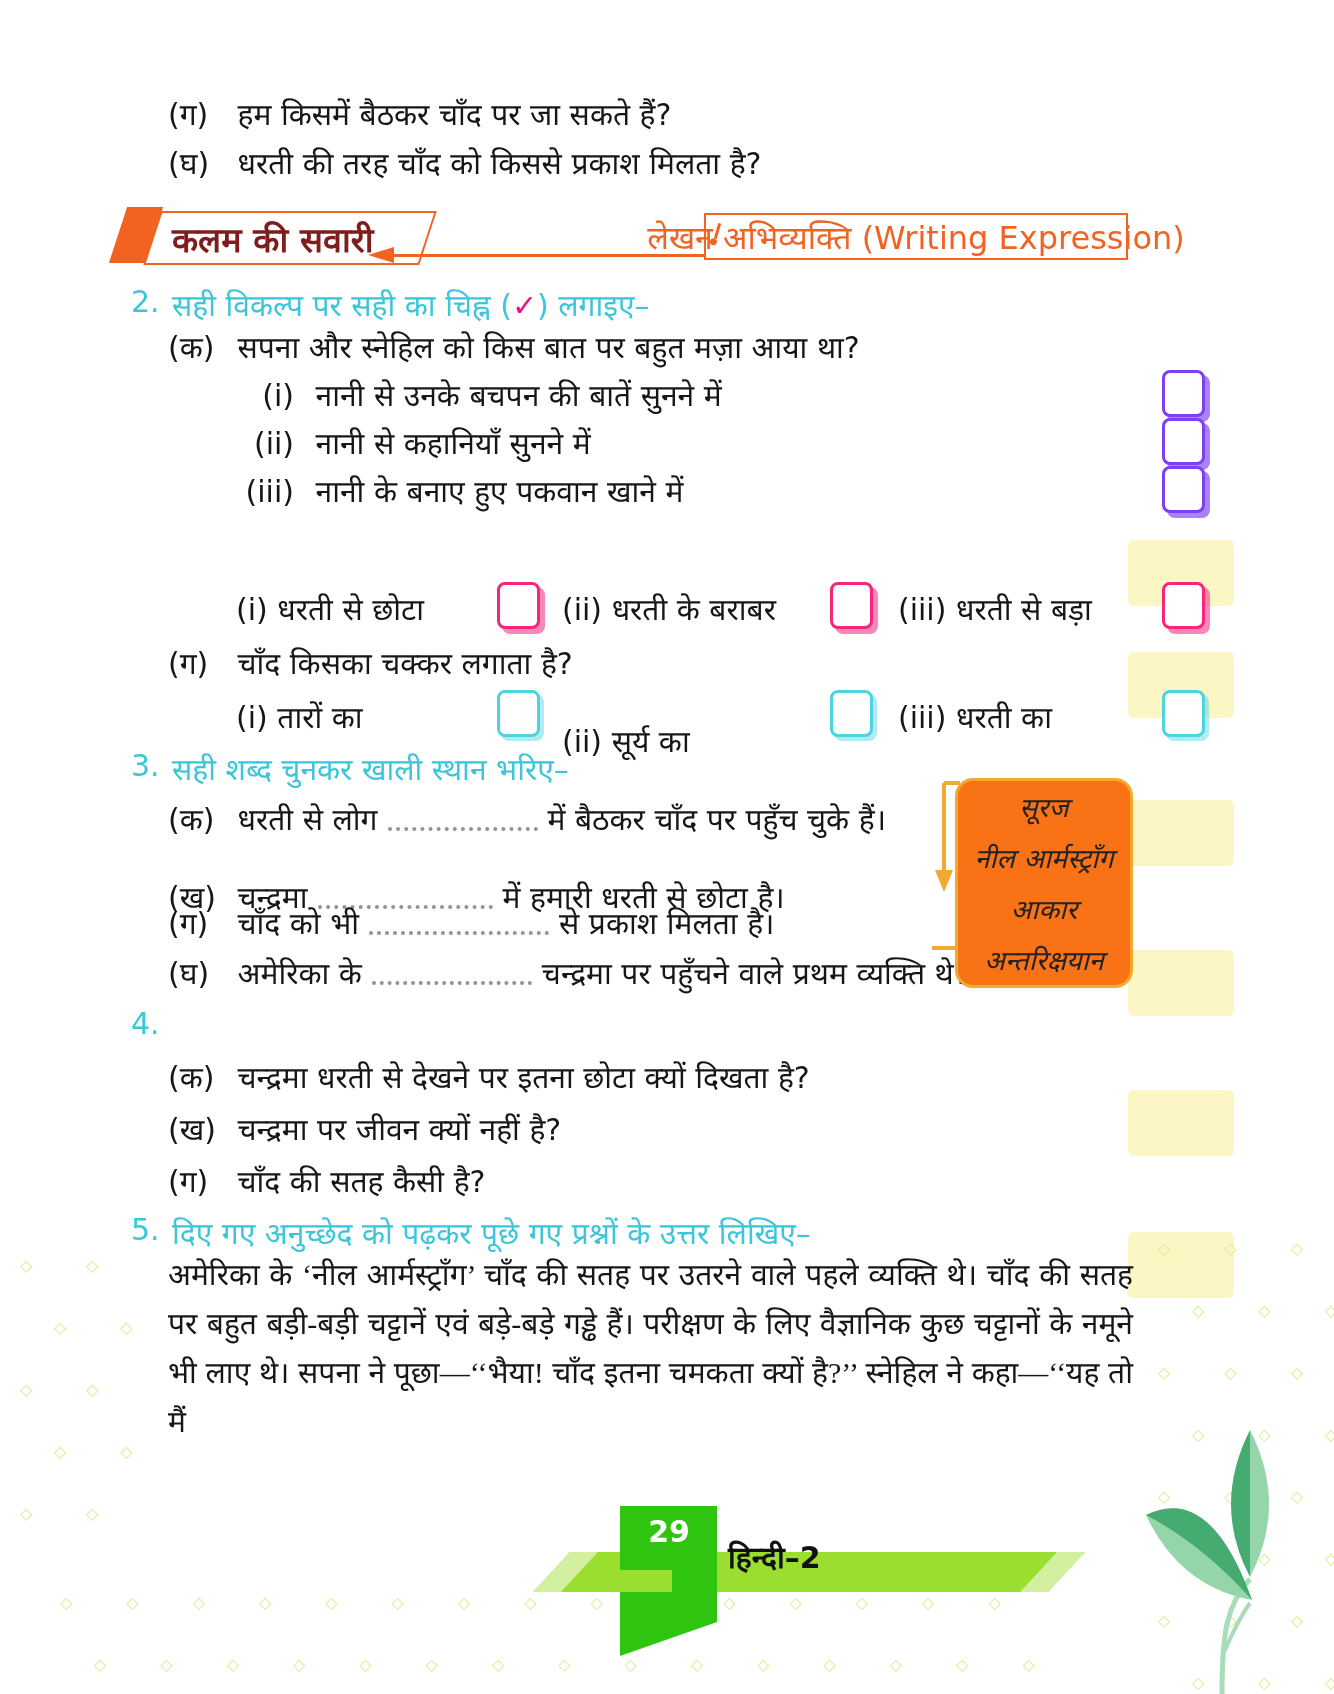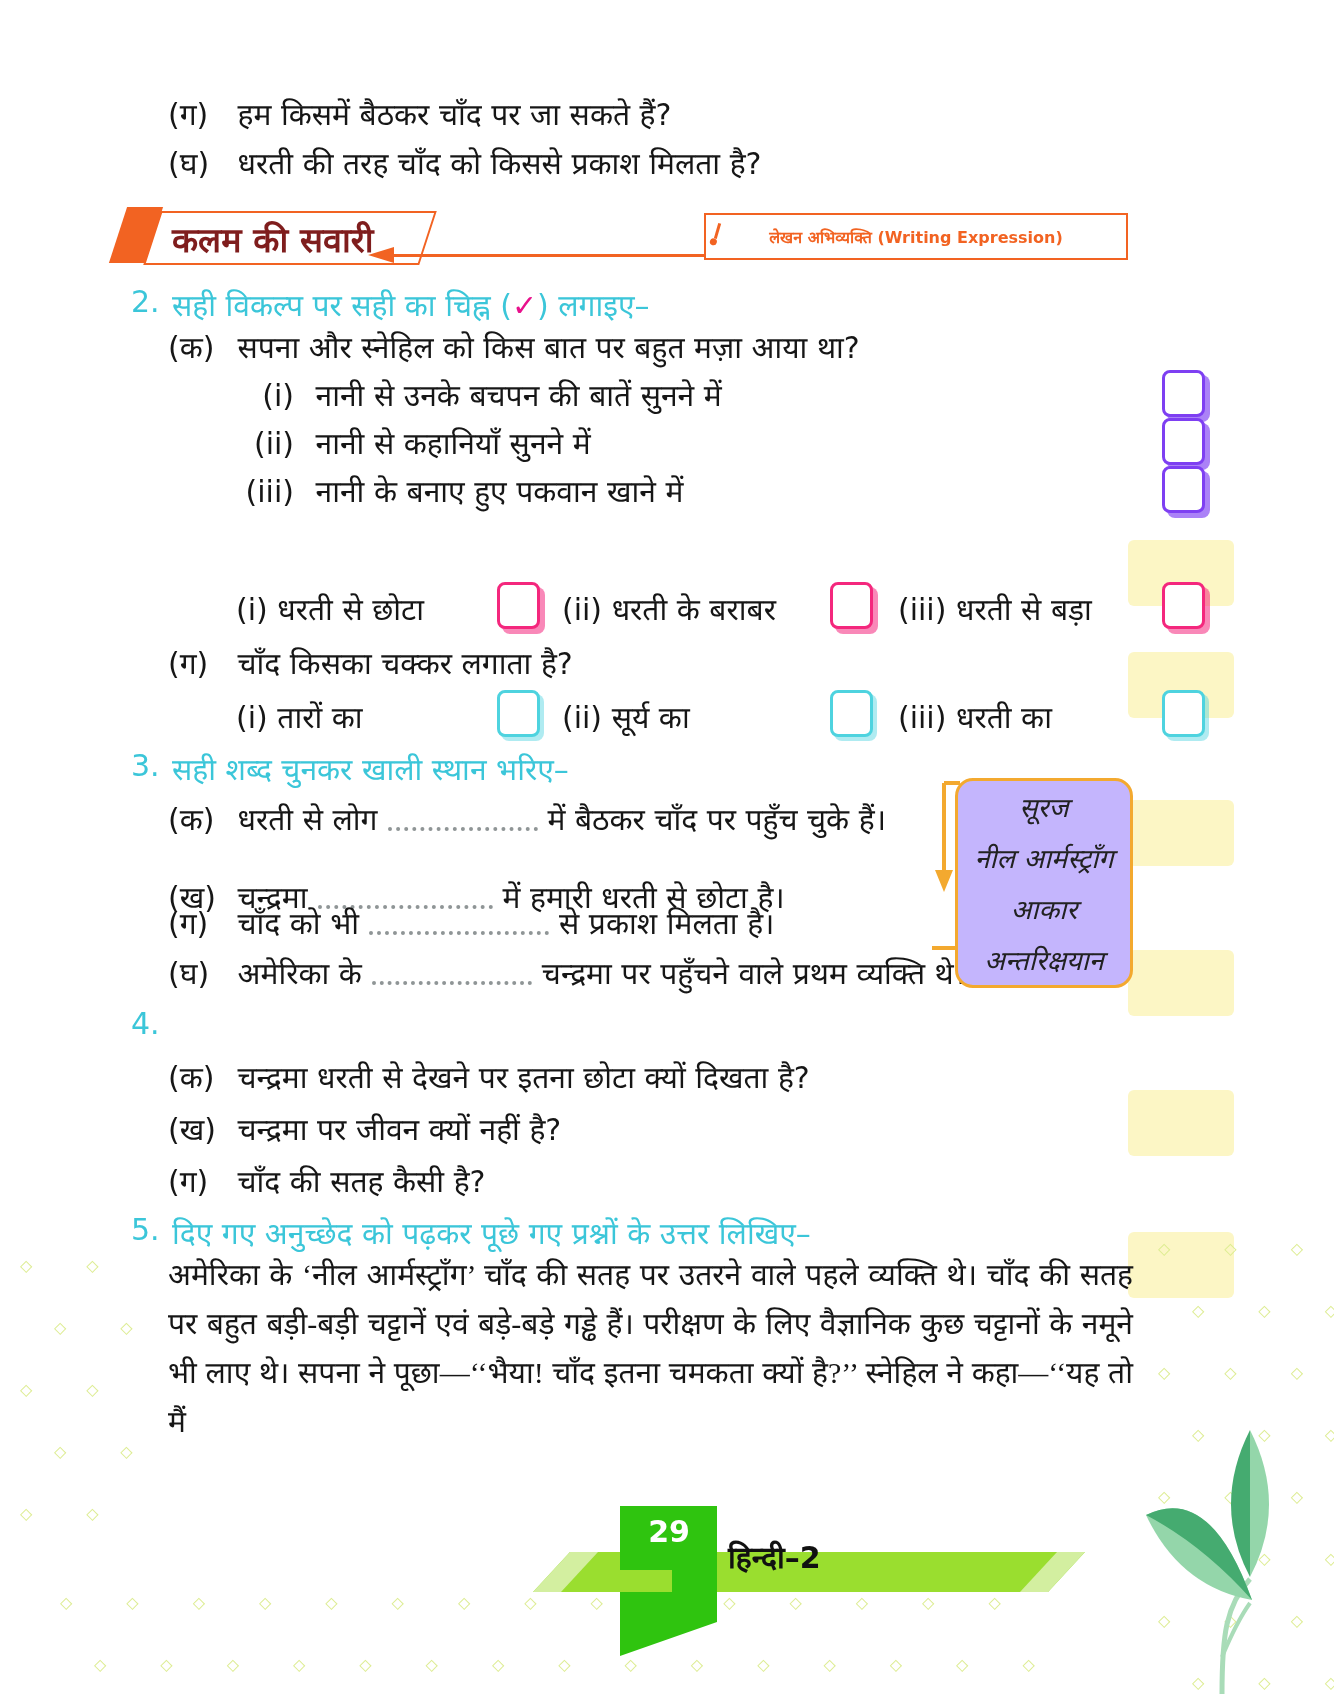--- a/index.html
+++ b/index.html
@@ -15,34 +15,34 @@
   .check{color:#e8118c;font-weight:bold;}
   
   .ribbon{position:absolute;left:118px;top:207px;width:36px;height:56px;background:#f26322;transform:skewX(-18deg);}
   .title-outline{position:absolute;left:152px;top:211px;width:272px;height:50px;border:2px solid #f26322;background:#fff;transform:skewX(-18deg);}
   .title-text{position:absolute;left:172px;top:216px;font-size:34px;font-weight:bold;color:#7f1d1d;}
   .header-line{position:absolute;left:392px;top:254px;width:314px;height:3px;background:#f26322;}
   .header-arrow{position:absolute;left:368px;top:247px;width:0;height:0;
     border-top:8px solid transparent;border-bottom:8px solid transparent;border-right:26px solid #f26322;}
   .tag-box{position:absolute;left:704px;top:213px;width:420px;height:43px;border:2px solid #f26322;
     display:flex;align-items:center;justify-content:center;}
-  .tag-text{color:#f26322;font-weight:bold;font-size:16px;white-space:nowrap;}
+  .tag-text{color:#f26322;font-weight:normal;font-size:32px;white-space:nowrap;}
   .tag-tick{position:absolute;left:10px;top:8px;width:3px;height:16px;background:#f26322;transform:rotate(16deg);}
   .tag-tick::after{content:'';position:absolute;bottom:-7px;left:-3px;width:7px;height:7px;border-radius:50%;background:#f26322;}
   
   .cb{position:absolute;width:37px;height:41px;background:#fff;border-radius:8px;}
   .cb.purple{border:3px solid #7e3ff2;box-shadow:5px 5px 0 rgba(126,63,242,.65);}
   .cb.pink{border:3px solid #f4277d;box-shadow:5px 5px 0 rgba(244,39,125,.55);}
   .cb.cyan{border:3px solid #4ed3df;box-shadow:4px 4px 0 rgba(78,211,223,.45);}
   .optnum{display:inline-block;width:126px;text-align:right;padding-right:12px;}
   .opt-inline{position:absolute;font-size:30px;white-space:nowrap;}
   
   .blank{display:inline-block;border-bottom:4px dotted #8f9596;height:24px;margin:0 10px;vertical-align:-1px;}
   
-  .word-box{position:absolute;left:955px;top:778px;width:172px;height:204px;background:#c4b5fd;
+  .word-box{position:absolute;left:955px;top:778px;width:172px;height:204px;background:#f97316;
     border:3.5px solid #f3a92f;border-radius:18px;display:flex;flex-direction:column;align-items:center;
     justify-content:center;gap:14px;}
   .word-box span{font-size:27px;font-style:italic;color:#222;white-space:nowrap;}
   
   .para{position:absolute;left:168px;top:1250px;width:965px;font-size:30px;line-height:49px;text-align:justify;font-family:Liberation Serif, serif;}
   
   .tab{position:absolute;left:1128px;width:106px;height:66px;background:#fcf6c5;border-radius:6px;}
   
   .dots{position:absolute;color:#dcec8f;font-size:16px;line-height:0;}
   .dot-row{display:flex;gap:54px;height:62px;align-items:center;}
@@ -227,21 +227,21 @@
 
   <div class="row" style="top:642px">
     <span class="lbl">(ग)</span>
     <span>चाँद किसका चक्कर लगाता है?</span>
   </div>
   <div class="opt-inline" style="left:236px;top:696px">
     <span>(i)</span>
     <span>तारों का</span>
   </div>
   <div class="cb cyan" style="left:497px;top:690px"></div>
-  <div class="opt-inline" style="left:562px;top:696px">
+  <div class="opt-inline" style="left:562px;top:720px">
     <span>(ii)</span>
     <span>सूर्य का</span>
   </div>
   <div class="cb cyan" style="left:830px;top:690px"></div>
   <div class="opt-inline" style="left:898px;top:696px">
     <span>(iii)</span>
     <span>धरती का</span>
   </div>
   <div class="cb cyan" style="left:1162px;top:690px"></div>
 

